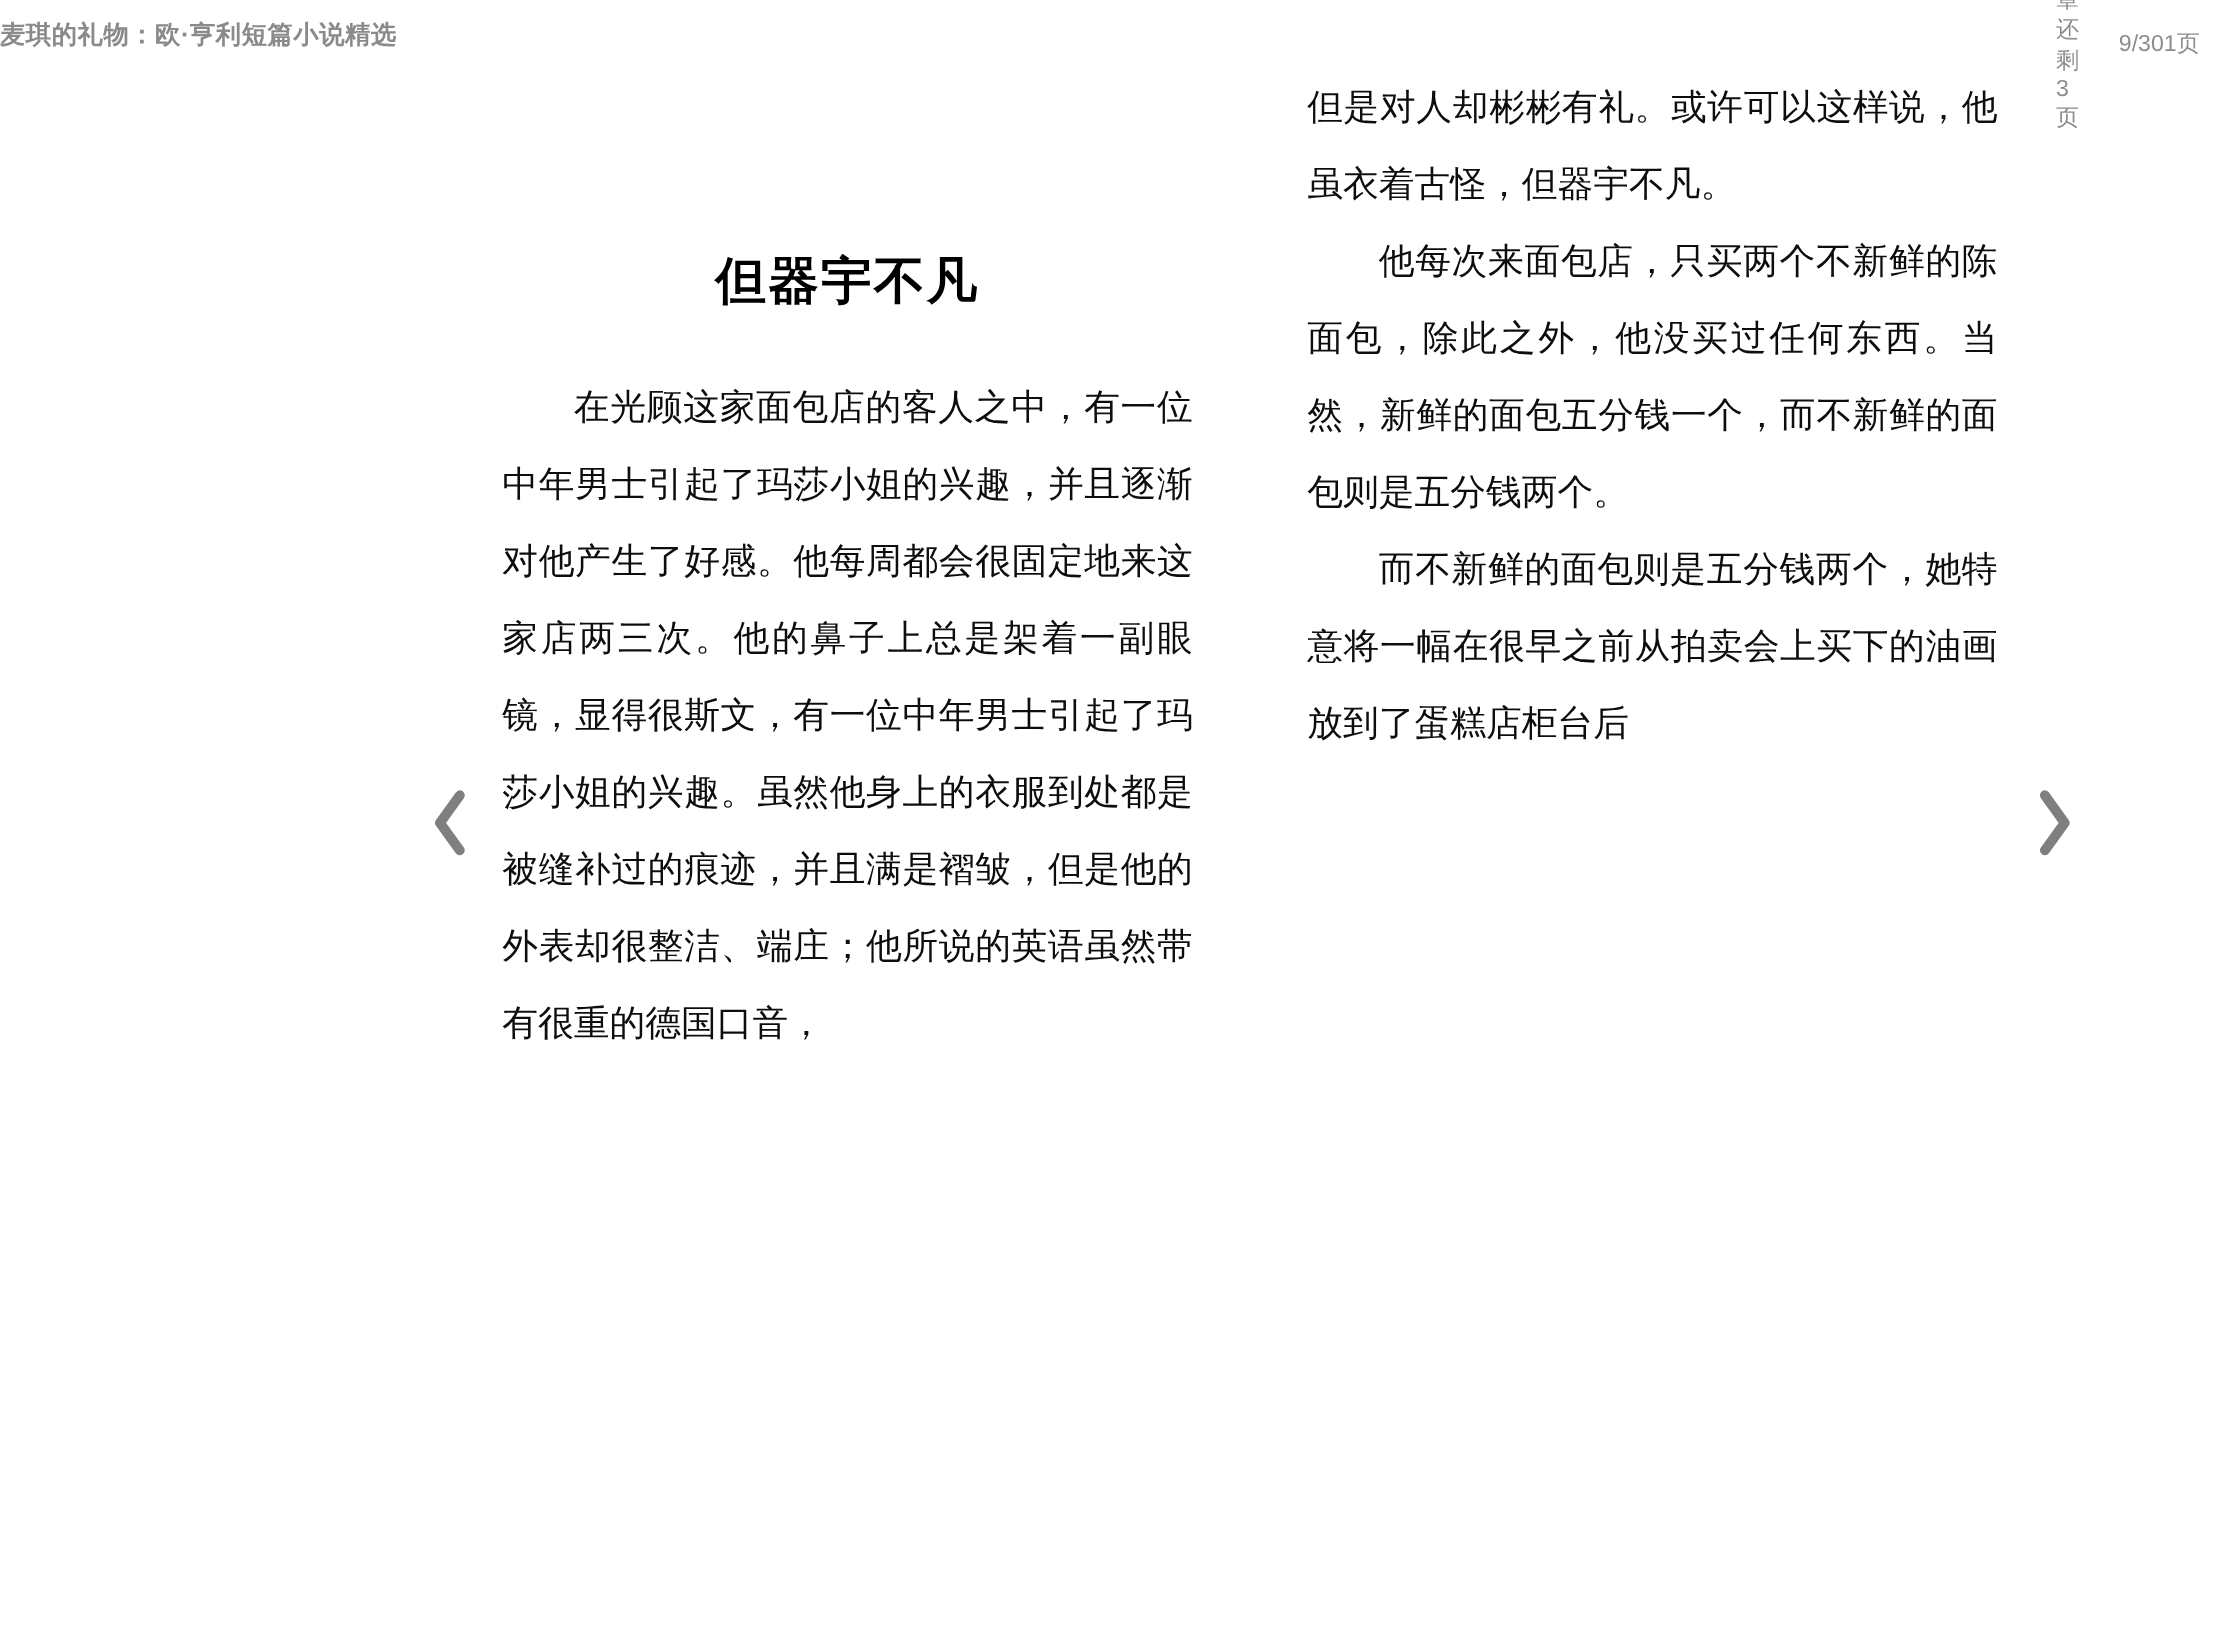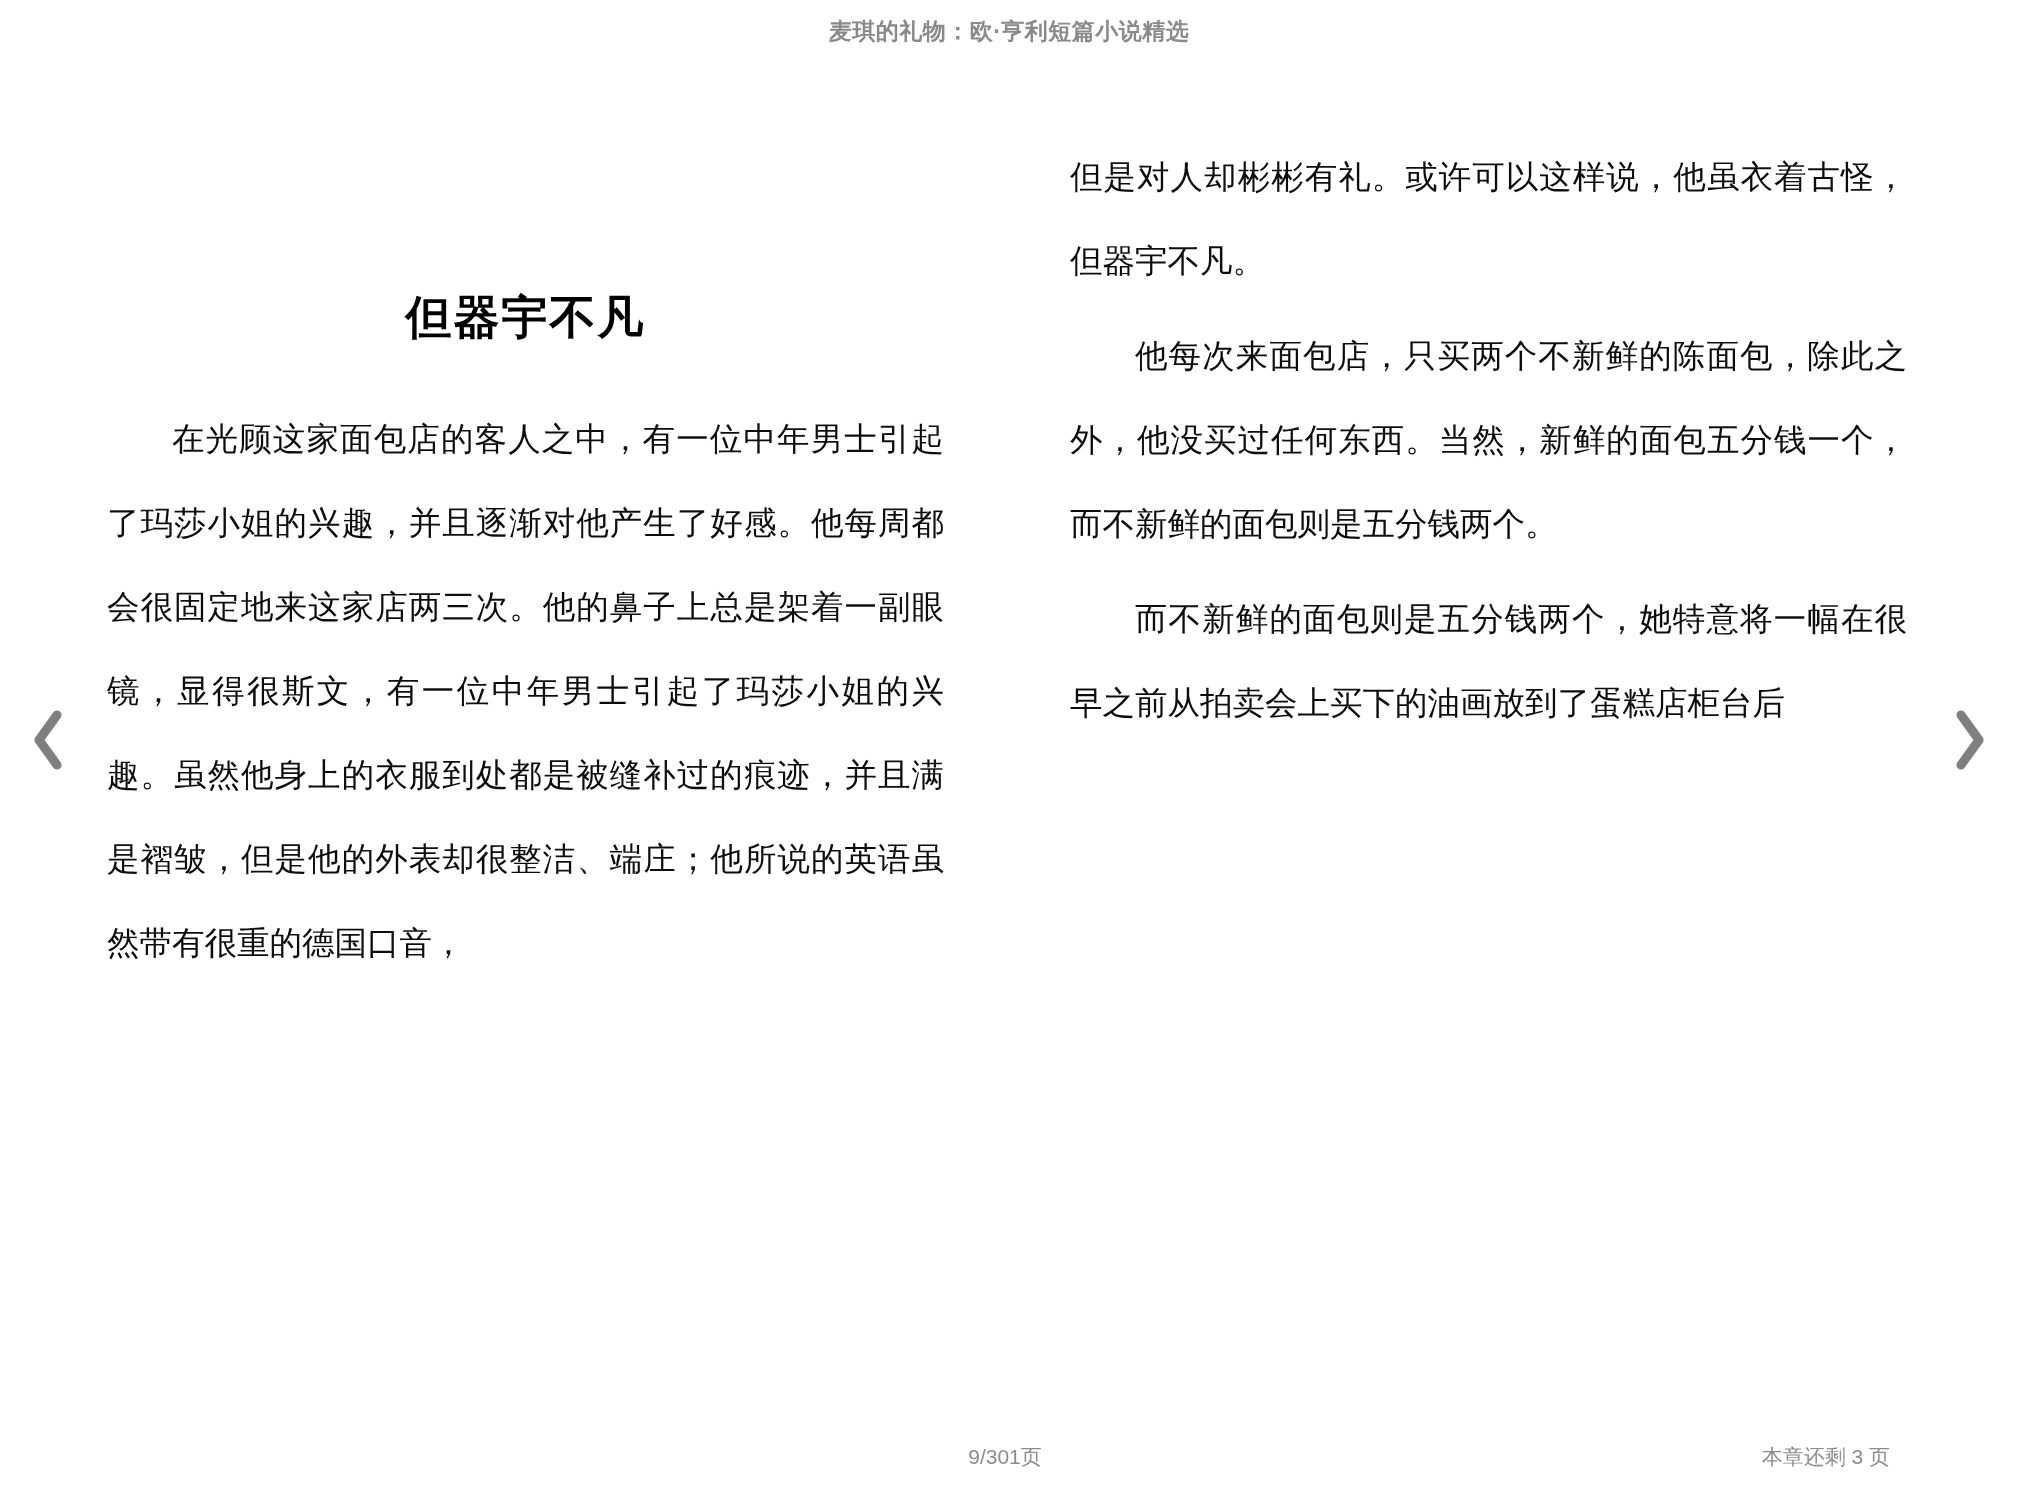--- a/index.html
+++ b/index.html
@@ -13,21 +13,20 @@
     font-family: "Liberation Sans", "DejaVu Sans", sans-serif;
     color: #111111;
     position: relative;
     overflow: hidden;
   }
 
   .reader {
     position: absolute;
     inset: 0;
     display: flex;
-    flex-direction: column;
   }
 
   
   .header {
     height: 62px;
     flex: 0 0 62px;
     display: flex;
     align-items: center;
     justify-content: center;
   }
@@ -80,23 +79,23 @@
     font-size: 46px;
     font-weight: bold;
     letter-spacing: 2px;
     text-align: center;
     color: #000000;
     margin: 0 0 52px 0;
     line-height: 1.2;
   }
 
   p.para {
-    margin: 11px;
+    margin: 0;
     font-size: 32.5px;
-    line-height: 84px;
+    line-height: 70px;
     text-align: justify;
     text-align-last: left;
     text-justify: inter-ideograph;
     text-indent: 2em;
     color: #0d0d0d;
     letter-spacing: 0px;
     word-break: break-all;
   }
   p.para.cont { text-indent: 0; }
 

